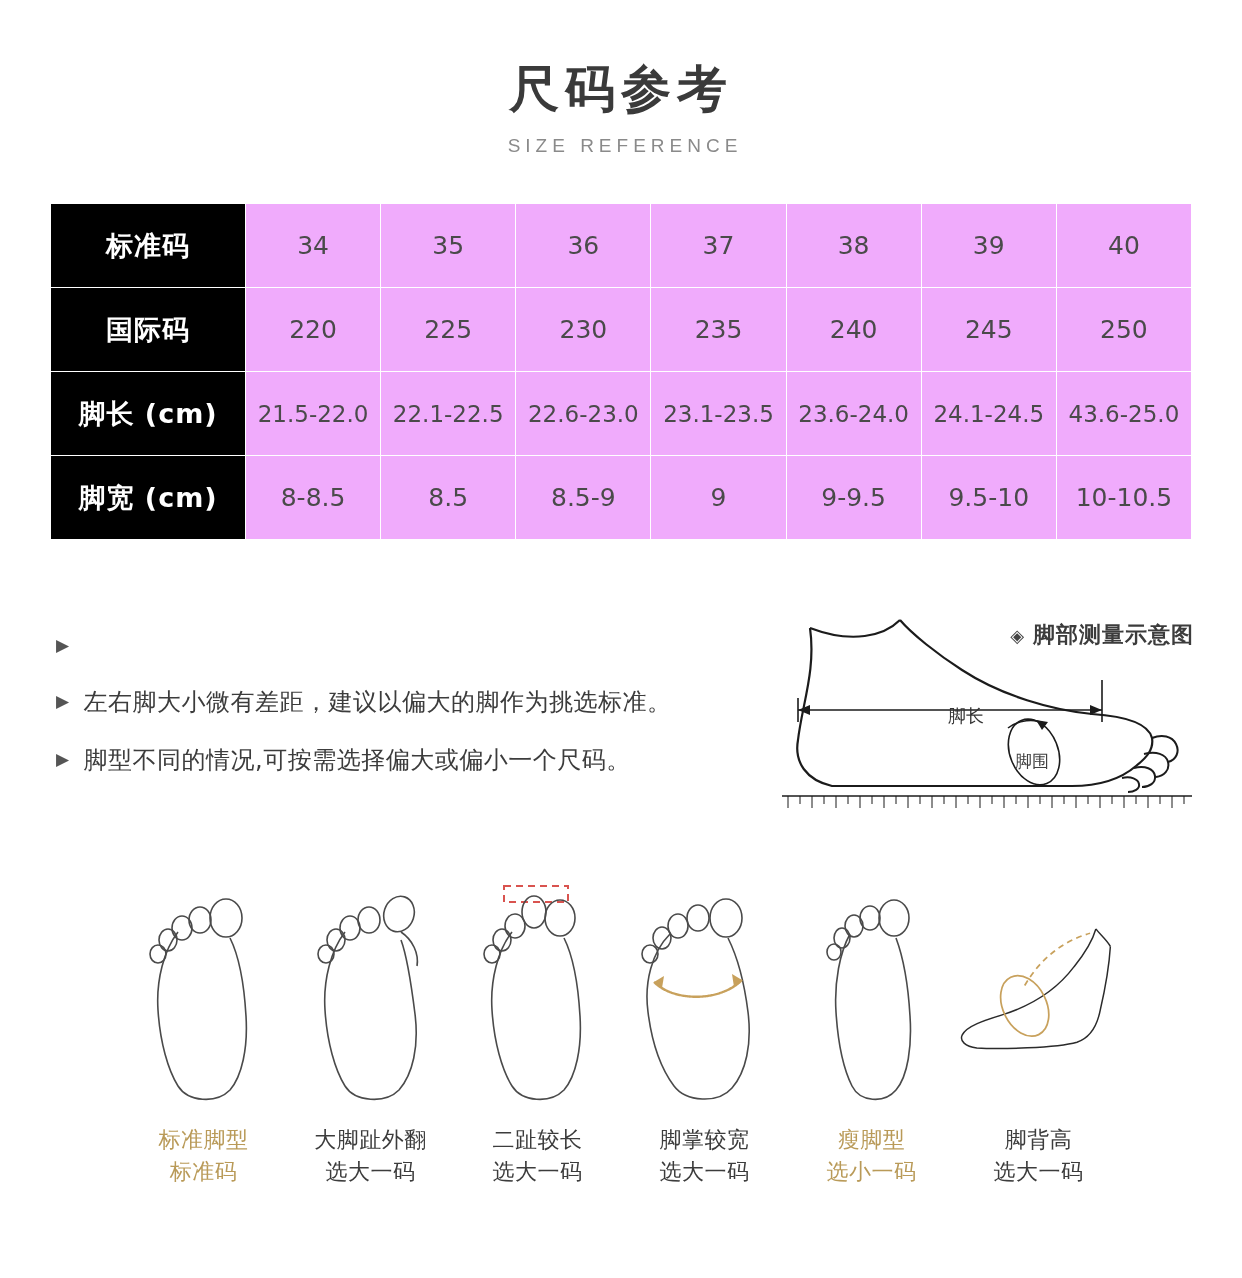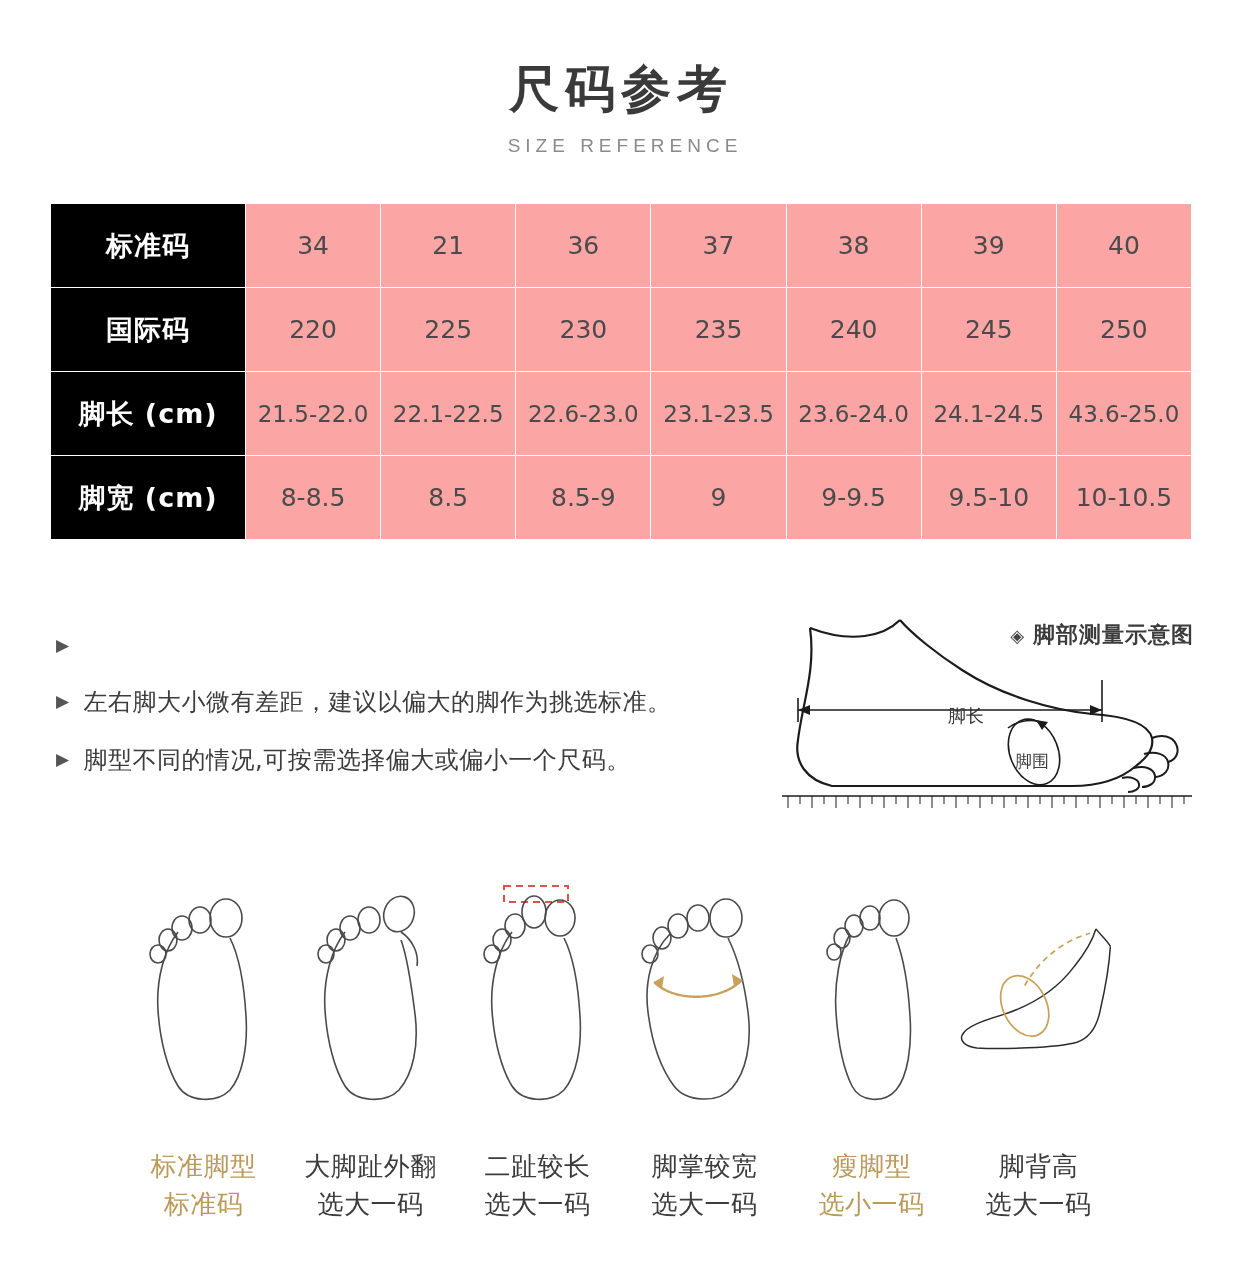--- a/index.html
+++ b/index.html
@@ -54,21 +54,21 @@
     width: 100%;
     table-layout: fixed;
   }
   table.size-table td {
     border: 1px solid #ffffff;
     text-align: center;
     vertical-align: middle;
     height: 81px;
     font-size: 25px;
     color: #4a4a4a;
-    background: #fca5a5;
+    background: #f0abfc;
     font-family: "DejaVu Sans", "Liberation Sans", sans-serif;
   }
   table.size-table td.rowhead {
     background: #000000;
     color: #ffffff;
     font-weight: bold;
     font-size: 27px;
     width: 192px;
     letter-spacing: 1px;
   }
@@ -166,22 +166,22 @@
     text-align: center;
     position: relative;
   }
   .ft .art {
     height: 262px;
     display: flex;
     align-items: flex-end;
     justify-content: center;
   }
   .ft .caption {
-    margin-top: 28px;
-    font-size: 26px;
+    margin-top: 4px;
+    font-size: 22px;
     line-height: 1.45;
     color: #3c3c3c;
     letter-spacing: 0.5px;
     font-family: Liberation Sans, sans-serif;
   }
   .ft .caption.gold {
     color: #b99a58;
   }
 </style>
 </head>
@@ -193,21 +193,21 @@
     <div class="title-cn">尺码参考</div>
     <div class="title-en">SIZE REFERENCE</div>
   </div>
 
   <div class="table-wrap">
     <table class="size-table">
       <tbody>
         <tr>
           <td class="rowhead">标准码</td>
           <td>34</td>
-          <td>21</td>
+          <td>35</td>
           <td>36</td>
           <td>37</td>
           <td>38</td>
           <td>39</td>
           <td>40</td>
         </tr>
         <tr>
           <td class="rowhead">国际码</td>
           <td>220</td>
           <td>225</td>

